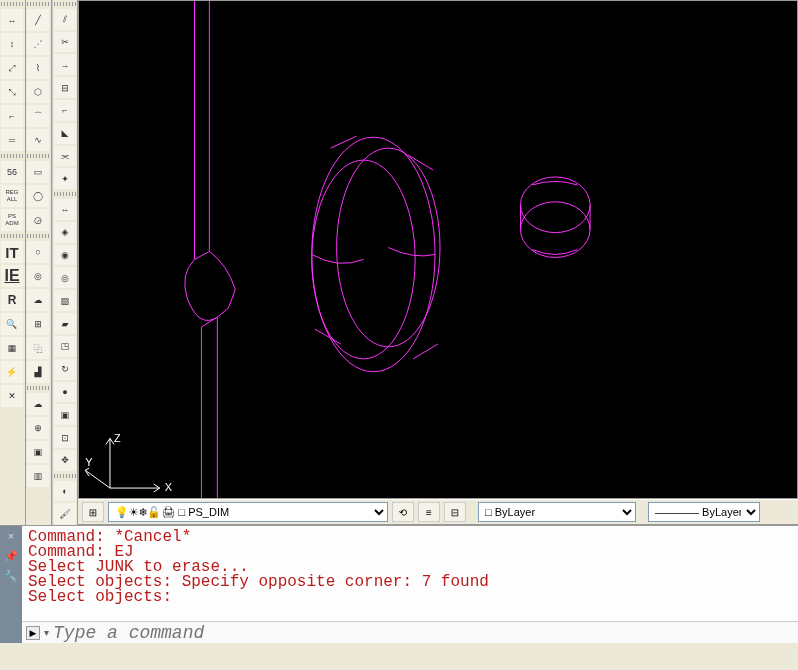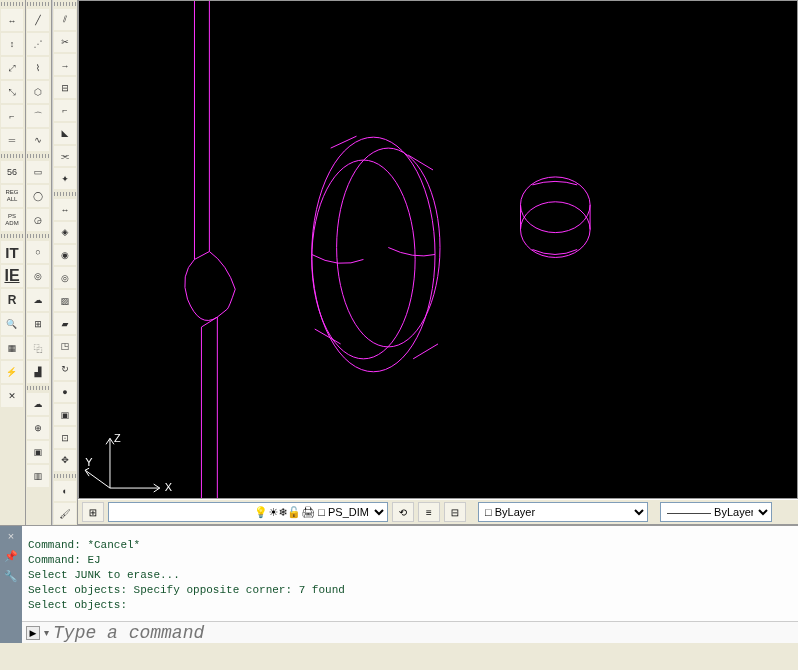--- a/index.html
+++ b/index.html
@@ -16,29 +16,29 @@
 .tbcol3 { width: 26px; border-left: 1px solid #ccc; }
 
 .viewport-wrap { flex: 1; display: flex; flex-direction: column; }
 .viewport { flex: 1; background: #000; position: relative; overflow: hidden; border: 1px solid #999; }
 .viewport svg { width: 100%; height: 100%; }
 
 .layer-bar { height: 26px; background: #ece9d8; border-top: 1px solid #fff; border-bottom: 1px solid #999; display: flex; align-items: center; padding: 0 4px; gap: 4px; }
 .layer-bar .lb-btn { width: 22px; height: 20px; background: #f5f3e9; border: 1px solid #ccc; display: flex; align-items: center; justify-content: center; cursor: pointer; font-size: 10px; }
 .layer-bar .lb-sep { width: 4px; }
 .layer-bar select { height: 20px; font-size: 11px; background: #fff; border: 1px solid #7f9db9; padding: 0 2px; }
-.layer-bar .layer-select { width: 280px; text-align: right; }
-.layer-bar .bylayer1 { width: 170px; }
+.layer-bar .layer-select { width: 280px; }
+.layer-bar .bylayer1 { width: 158px; }
 .layer-bar .bylayer2 { width: 112px; }
 
 .command-area { height: 118px; background: #fff; border-top: 1px solid #999; display: flex; }
 .cmd-side { width: 22px; background: #7a8a99; display: flex; flex-direction: column; align-items: center; padding-top: 4px; gap: 4px; }
 .cmd-side .csb { width: 16px; height: 16px; color: #ddd; font-size: 11px; text-align: center; cursor: pointer; }
 .cmd-body { flex: 1; display: flex; flex-direction: column; }
-.cmd-history { flex: 1; padding: 12px 6px; font-family: "Courier New", monospace; font-size: 11px; line-height: 15px; overflow: hidden; color: #14532d; background: #fdfdfd; }
+.cmd-history { flex: 1; padding: 4px 6px; font-family: "Courier New", monospace; font-size: 16px; line-height: 15px; overflow: hidden; color: #b91c1c; background: #fdfdfd; }
 .cmd-input-row { height: 22px; background: #f9f9f9; border-top: 1px solid #ccc; display: flex; align-items: center; padding: 0 4px; gap: 4px; }
 .cmd-input-row .prompt { width: 14px; height: 14px; background: #eee; border: 1px solid #999; font-size: 9px; display: flex; align-items: center; justify-content: center; }
 .cmd-input-row .caret { font-size: 10px; color: #666; }
 .cmd-input-row input { flex: 1; border: none; background: transparent; font-family: "Courier New", monospace; font-size: 18px; font-style: italic; color: #999; outline: none; }
 .ic-txt { font-size: 8px; font-weight: normal; }
 .red { color: #c00; }
 .blue { color: #00c; }
 .green { color: #080; }
 .yellow { color: #aa0; }
 

